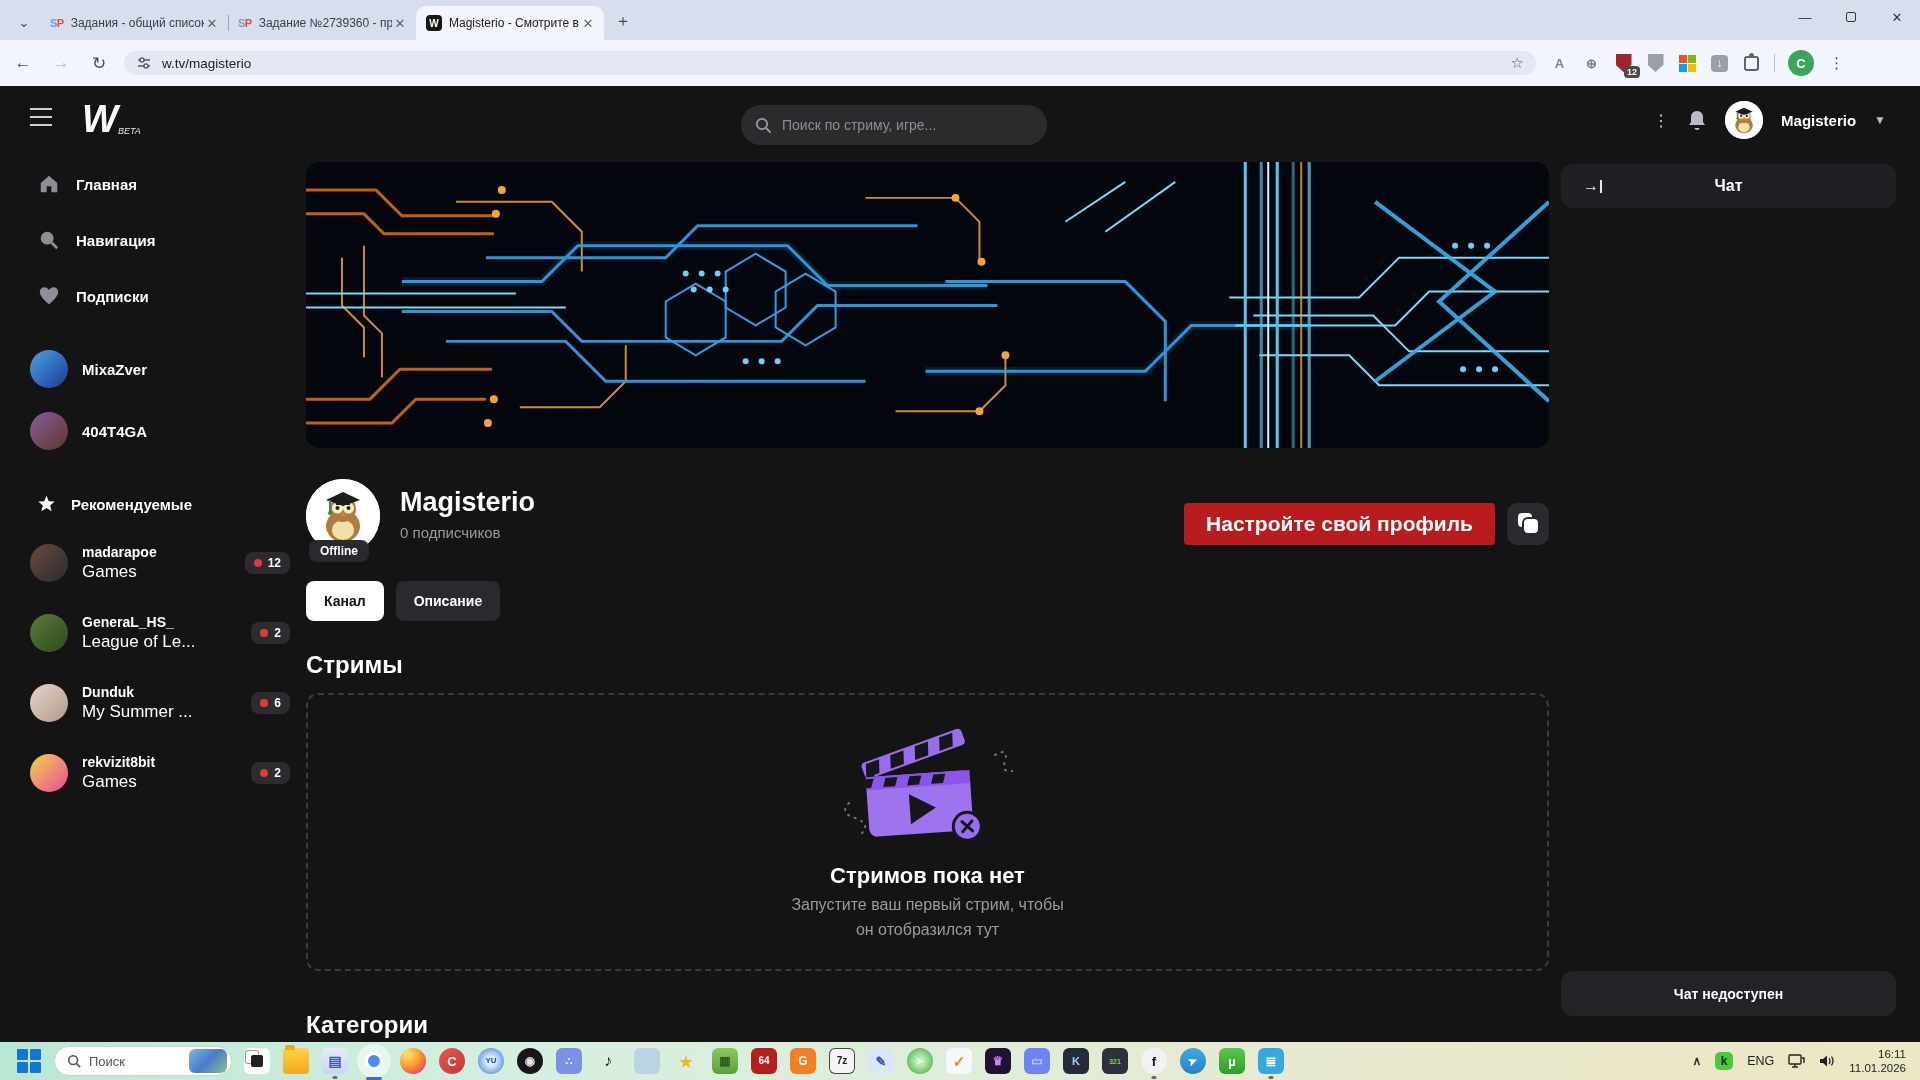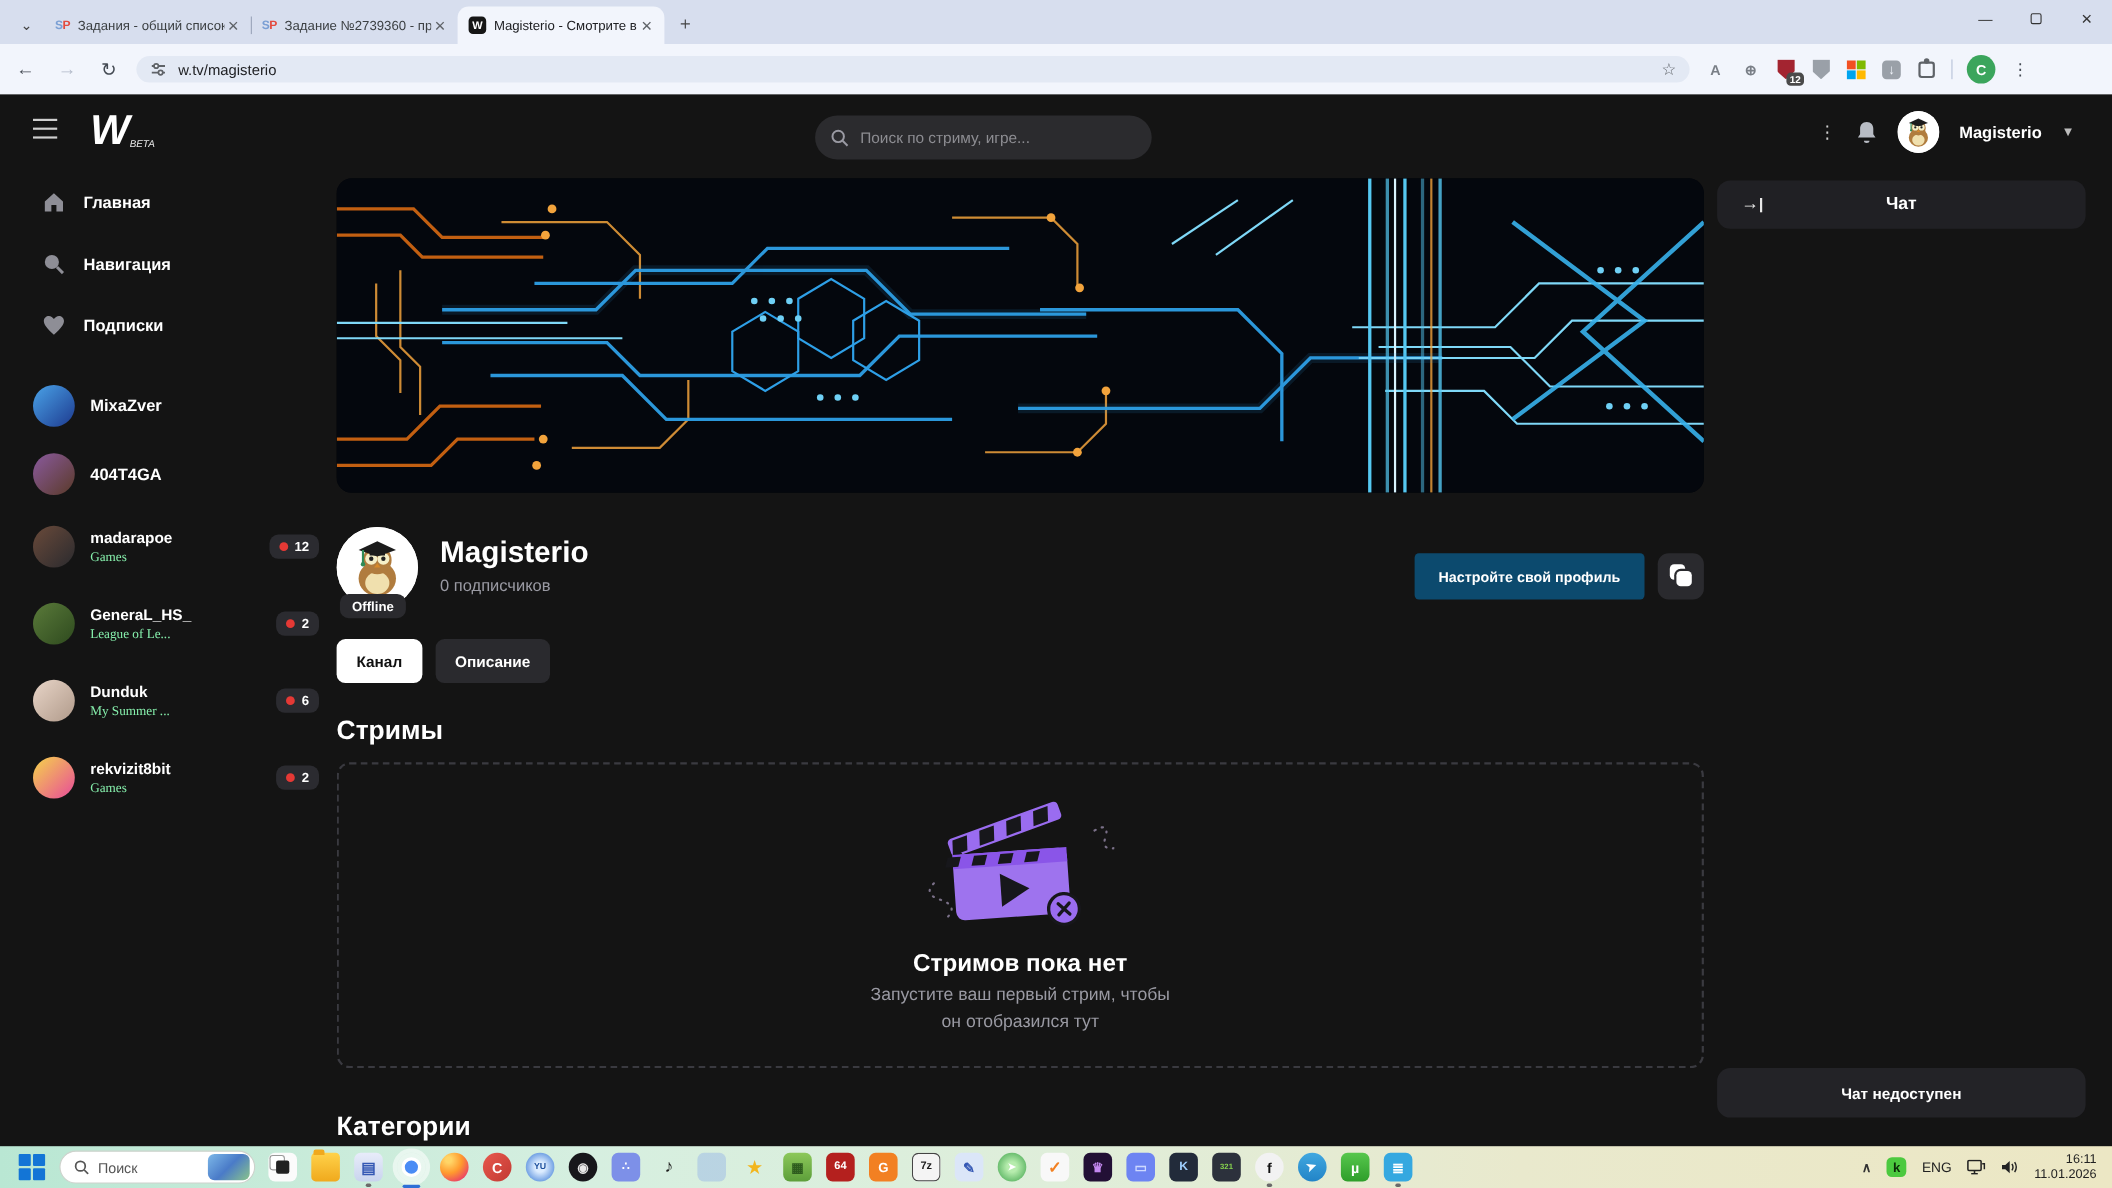--- a/index.html
+++ b/index.html
@@ -89,21 +89,21 @@
   .nav-item svg { flex:0 0 auto; }
   .nav-label { font-size:15px; font-weight:600; color:#fff; }
   .chan-item { height:62px; display:flex; align-items:center; padding-left:30px; gap:14px; }
   .chan-av { width:38px; height:38px; border-radius:50%; flex:0 0 auto; }
   .chan-name { font-size:15px; font-weight:600; }
   .rec-header { height:48px; display:flex; align-items:center; padding-left:36px; gap:14px; margin-top:18px; }
   .rec-title { font-size:15px; font-weight:bold; }
   .rec-item { height:70px; display:flex; align-items:center; padding-left:30px; gap:14px; position:relative; }
   .rec-lines { display:flex; flex-direction:column; gap:2px; }
   .rec-name { font-size:14px; font-weight:bold; }
-  .rec-game { font-size:12px; color:#86efac;font-family:Liberation Serif, serif; }
+  .rec-game { font-size:17px; color:#ffffff; }
   .viewer-badge { position:absolute; right:16px; top:50%; transform:translateY(-50%);
     background:#2b2b30; border-radius:8px; padding:4px 9px; display:flex; align-items:center; gap:6px; }
   .viewer-badge .dot { width:8px; height:8px; border-radius:50%; background:#e53935; }
   .viewer-badge .num { font-size:12px; font-weight:bold; }
 
   
   .av-mixazver { background:linear-gradient(135deg,#4aa3e8,#1d3a8f); }
   .av-pronoobicx { background:linear-gradient(135deg,#cfe3f5,#7fa8d9); }
   .av-404t4ga { background:linear-gradient(135deg,#8a5a9e,#5a3a28); }
   .av-madarapoe { background:linear-gradient(135deg,#6a4a3a,#2a2a2e); }
@@ -119,22 +119,22 @@
   .channel-row { margin-top:31px; display:flex; align-items:flex-start; position:relative; }
   .avatar-owl-lg { width:74px; height:74px; border-radius:50%; background:#fff; overflow:hidden;
     position:relative; }
   .avatar-wrap { position:relative; }
   .offline-badge { position:absolute; left:3px; bottom:-9px; background:#2a2a2e; border-radius:8px;
     padding:4px 11px; font-size:12px; font-weight:bold; color:#fff; }
   .ch-info { margin-left:20px; padding-top:8px; }
   .ch-name { font-size:27px; font-weight:bold; }
   .ch-followers { font-size:15px; color:#9a9aa3; margin-top:6px; }
   .ch-actions { position:absolute; right:0; top:24px; display:flex; gap:12px; }
-  .btn-accent { height:42px; padding:0 22px; border:none; border-radius:4px; background:#0c4a6e;
-    color:#fff; font-size:13px; font-weight:bold; font-family:"Liberation Sans",sans-serif; }
+  .btn-accent { height:42px; padding:0 22px; border:none; border-radius:4px; background:#b91c1c;
+    color:#fff; font-size:21px; font-weight:bold; font-family:"Liberation Sans",sans-serif; }
   .btn-share { width:42px; height:42px; border-radius:10px; background:#2a2a2e; border:none;
     position:relative; }
   .btn-share::before { content:""; position:absolute; left:11px; top:10px; width:14px; height:14px;
     background:#fff; border-radius:4px; }
   .btn-share::after { content:""; position:absolute; left:17px; top:16px; width:14px; height:14px;
     background:#fff; border-radius:4px; box-shadow:0 0 0 2px #2a2a2e; }
 
   .ch-tabs { margin-top:28px; display:flex; gap:12px; }
   .pill { height:40px; padding:0 18px; border-radius:8px; display:flex; align-items:center;
     font-size:14px; font-weight:bold; }
@@ -331,20 +331,26 @@
     <div style="height:14px"></div>
     <div class="chan-item">
       <span class="chan-av av-mixazver"></span>
       <span class="chan-name">MixaZver</span>
     </div>
     <div class="chan-item">
       <span class="chan-av av-404t4ga"></span>
       <span class="chan-name">404T4GA</span>
     </div>
 
+    <div class="rec-header">
+      <svg width="21" height="21" viewBox="0 0 24 24">
+        <path d="M12 2 l2.6 6.2 6.7 .5 -5.1 4.4 1.6 6.6 -5.8 -3.6 -5.8 3.6 1.6-6.6 -5.1-4.4 6.7-.5z" fill="#fff"></path>
+      </svg>
+      <span class="rec-title">Рекомендуемые</span>
+    </div>
 
     <div class="rec-item">
       <span class="chan-av av-madarapoe"></span>
       <span class="rec-lines">
         <span class="rec-name">madarapoe</span>
         <span class="rec-game">Games</span>
       </span>
       <span class="viewer-badge">
         <span class="dot"></span>
         <span class="num">12</span>

